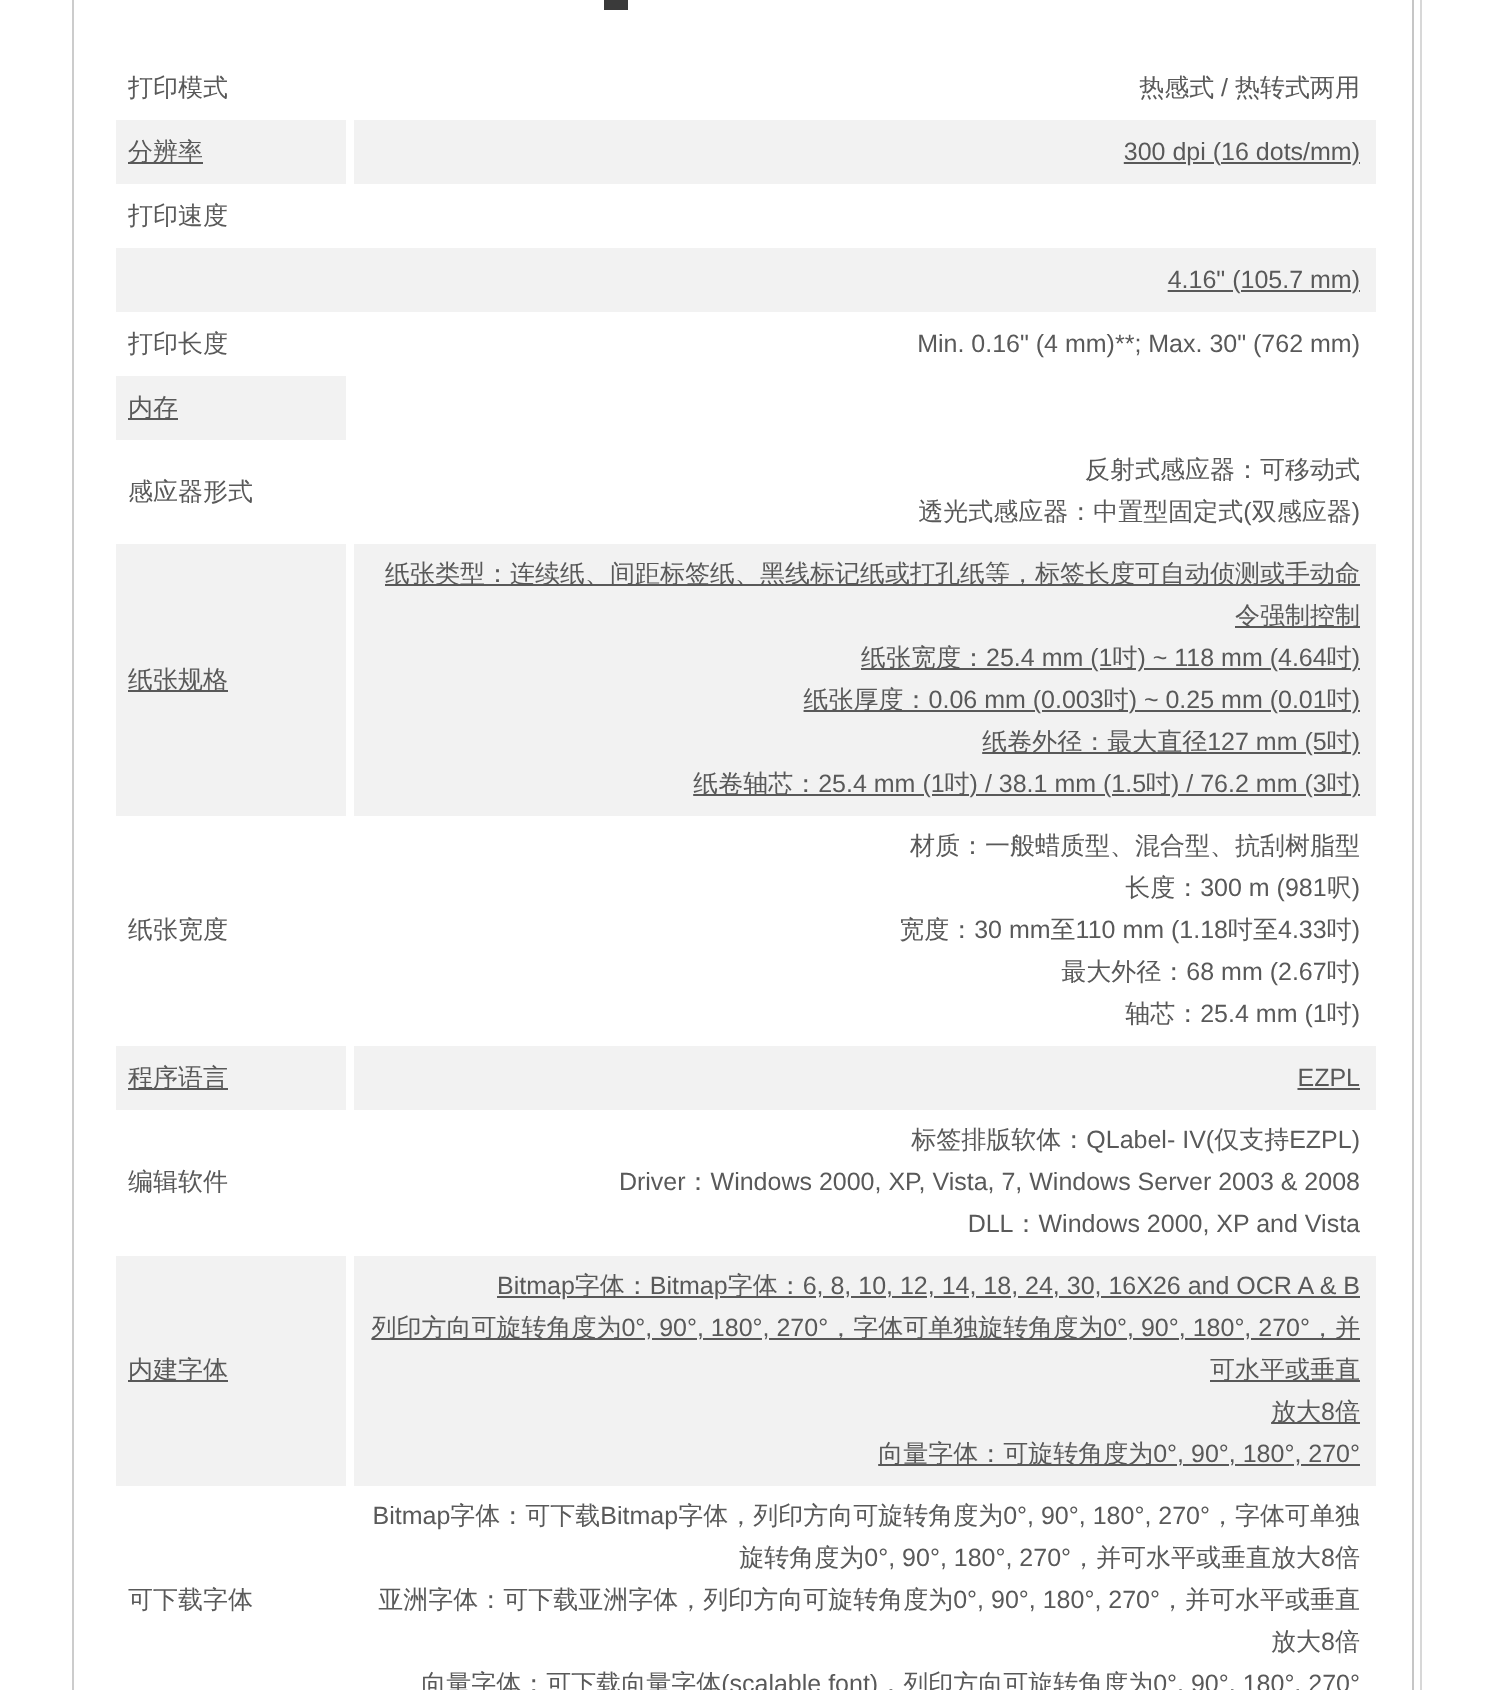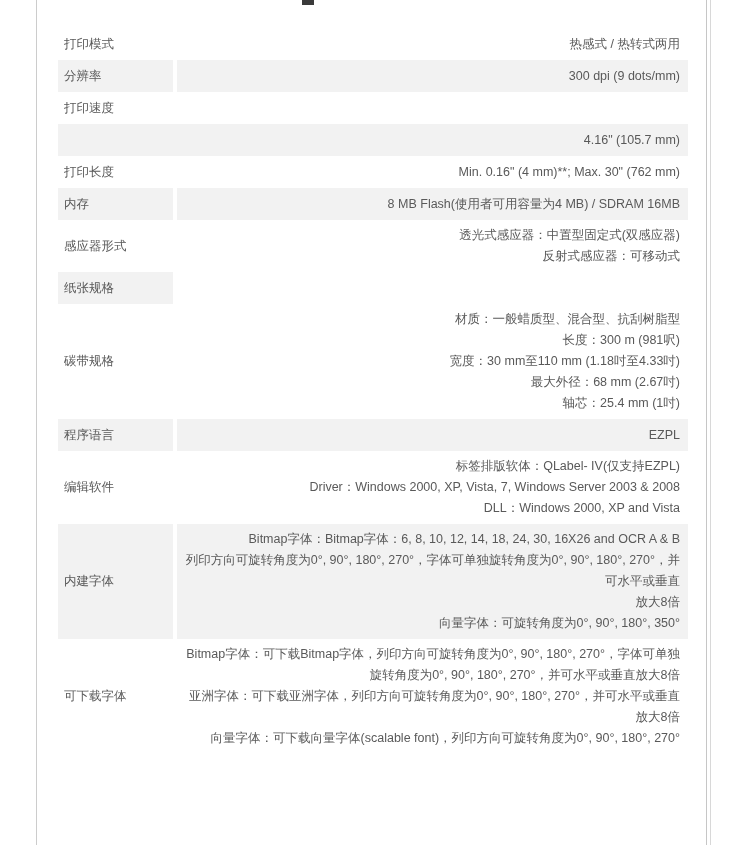--- a/index.html
+++ b/index.html
@@ -39,21 +39,21 @@
     line-height: 21px;
   }
   .value-cell {
     flex: 1 1 auto;
     display: flex; flex-direction: column; justify-content: center;
     padding: 5px 8px 5px 6px;
     background: #ffffff;
     line-height: 21px;
     text-align: right;
   }
-  .row.shaded .label-cell, .row.shaded .value-cell { background: #f2f2f2; }
+  .row.shaded .label-cell, .row.shaded .value-cell { background: #f2f2f2; text-decoration: underline; }
   .line { min-height: 21px; }
   .line.hang { padding-left: 63px; text-indent: -63px; }
 </style>
 </head>
 <body>
 
 <div class="page">
   <div class="top-artifact"></div>
   <div class="left-page-border"></div>
   <div class="right-page-border"></div>
@@ -65,21 +65,21 @@
     <div class="value-cell">
           <div class="line">热感式 / 热转式两用</div>
         </div>
   </div>
 
   <div class="row shaded">
     <div class="label-cell">
           <span>分辨率</span>
         </div>
     <div class="value-cell">
-          <div class="line">300 dpi (9 dots/mm)</div>
+          <div class="line">300 dpi (16 dots/mm)</div>
         </div>
   </div>
 
   <div class="row">
     <div class="label-cell">
           <span>打印速度</span>
         </div>
   </div>
 
   <div class="row shaded">
@@ -94,44 +94,48 @@
         </div>
     <div class="value-cell">
           <div class="line">Min. 0.16" (4 mm)**; Max. 30" (762 mm)</div>
         </div>
   </div>
 
   <div class="row shaded">
     <div class="label-cell">
           <span>内存</span>
         </div>
-    <div class="value-cell">
-          <div class="line">8 MB Flash(使用者可用容量为4 MB) / SDRAM 16MB</div>
-        </div>
   </div>
 
   <div class="row">
     <div class="label-cell">
           <span>感应器形式</span>
         </div>
     <div class="value-cell">
+          <div class="line">反射式感应器：可移动式</div>
           <div class="line">透光式感应器：中置型固定式(双感应器)</div>
-          <div class="line">反射式感应器：可移动式</div>
         </div>
   </div>
 
   <div class="row shaded">
     <div class="label-cell">
           <span>纸张规格</span>
         </div>
+    <div class="value-cell">
+          <div class="line hang">纸张类型：连续纸、间距标签纸、黑线标记纸或打孔纸等，标签长度可自动侦测或手动命令强制控制</div>
+          <div class="line">纸张宽度：25.4 mm (1吋) ~ 118 mm (4.64吋)</div>
+          <div class="line">纸张厚度：0.06 mm (0.003吋) ~ 0.25 mm (0.01吋)</div>
+          <div class="line">纸卷外径：最大直径127 mm (5吋)</div>
+          <div class="line">纸卷轴芯：25.4 mm (1吋) / 38.1 mm (1.5吋) / 76.2 mm (3吋)</div>
+        </div>
   </div>
 
   <div class="row">
     <div class="label-cell">
-          <span>碳带规格</span>
+          <span>纸张宽度</span>
         </div>
     <div class="value-cell">
           <div class="line">材质：一般蜡质型、混合型、抗刮树脂型</div>
           <div class="line">长度：300 m (981呎)</div>
           <div class="line">宽度：30 mm至110 mm (1.18吋至4.33吋)</div>
           <div class="line">最大外径：68 mm (2.67吋)</div>
           <div class="line">轴芯：25.4 mm (1吋)</div>
         </div>
   </div>
 
@@ -156,21 +160,21 @@
   </div>
 
   <div class="row shaded">
     <div class="label-cell">
           <span>内建字体</span>
         </div>
     <div class="value-cell">
           <div class="line">Bitmap字体：Bitmap字体：6, 8, 10, 12, 14, 18, 24, 30, 16X26 and OCR A &amp; B</div>
           <div class="line">列印方向可旋转角度为0°, 90°, 180°, 270°，字体可单独旋转角度为0°, 90°, 180°, 270°，并可水平或垂直</div>
           <div class="line">放大8倍</div>
-          <div class="line">向量字体：可旋转角度为0°, 90°, 180°, 350°</div>
+          <div class="line">向量字体：可旋转角度为0°, 90°, 180°, 270°</div>
         </div>
   </div>
 
   <div class="row">
     <div class="label-cell">
           <span>可下载字体</span>
         </div>
     <div class="value-cell">
           <div class="line">Bitmap字体：可下载Bitmap字体，列印方向可旋转角度为0°, 90°, 180°, 270°，字体可单独旋转角度为0°, 90°, 180°, 270°，并可水平或垂直放大8倍</div>
           <div class="line">亚洲字体：可下载亚洲字体，列印方向可旋转角度为0°, 90°, 180°, 270°，并可水平或垂直放大8倍</div>

